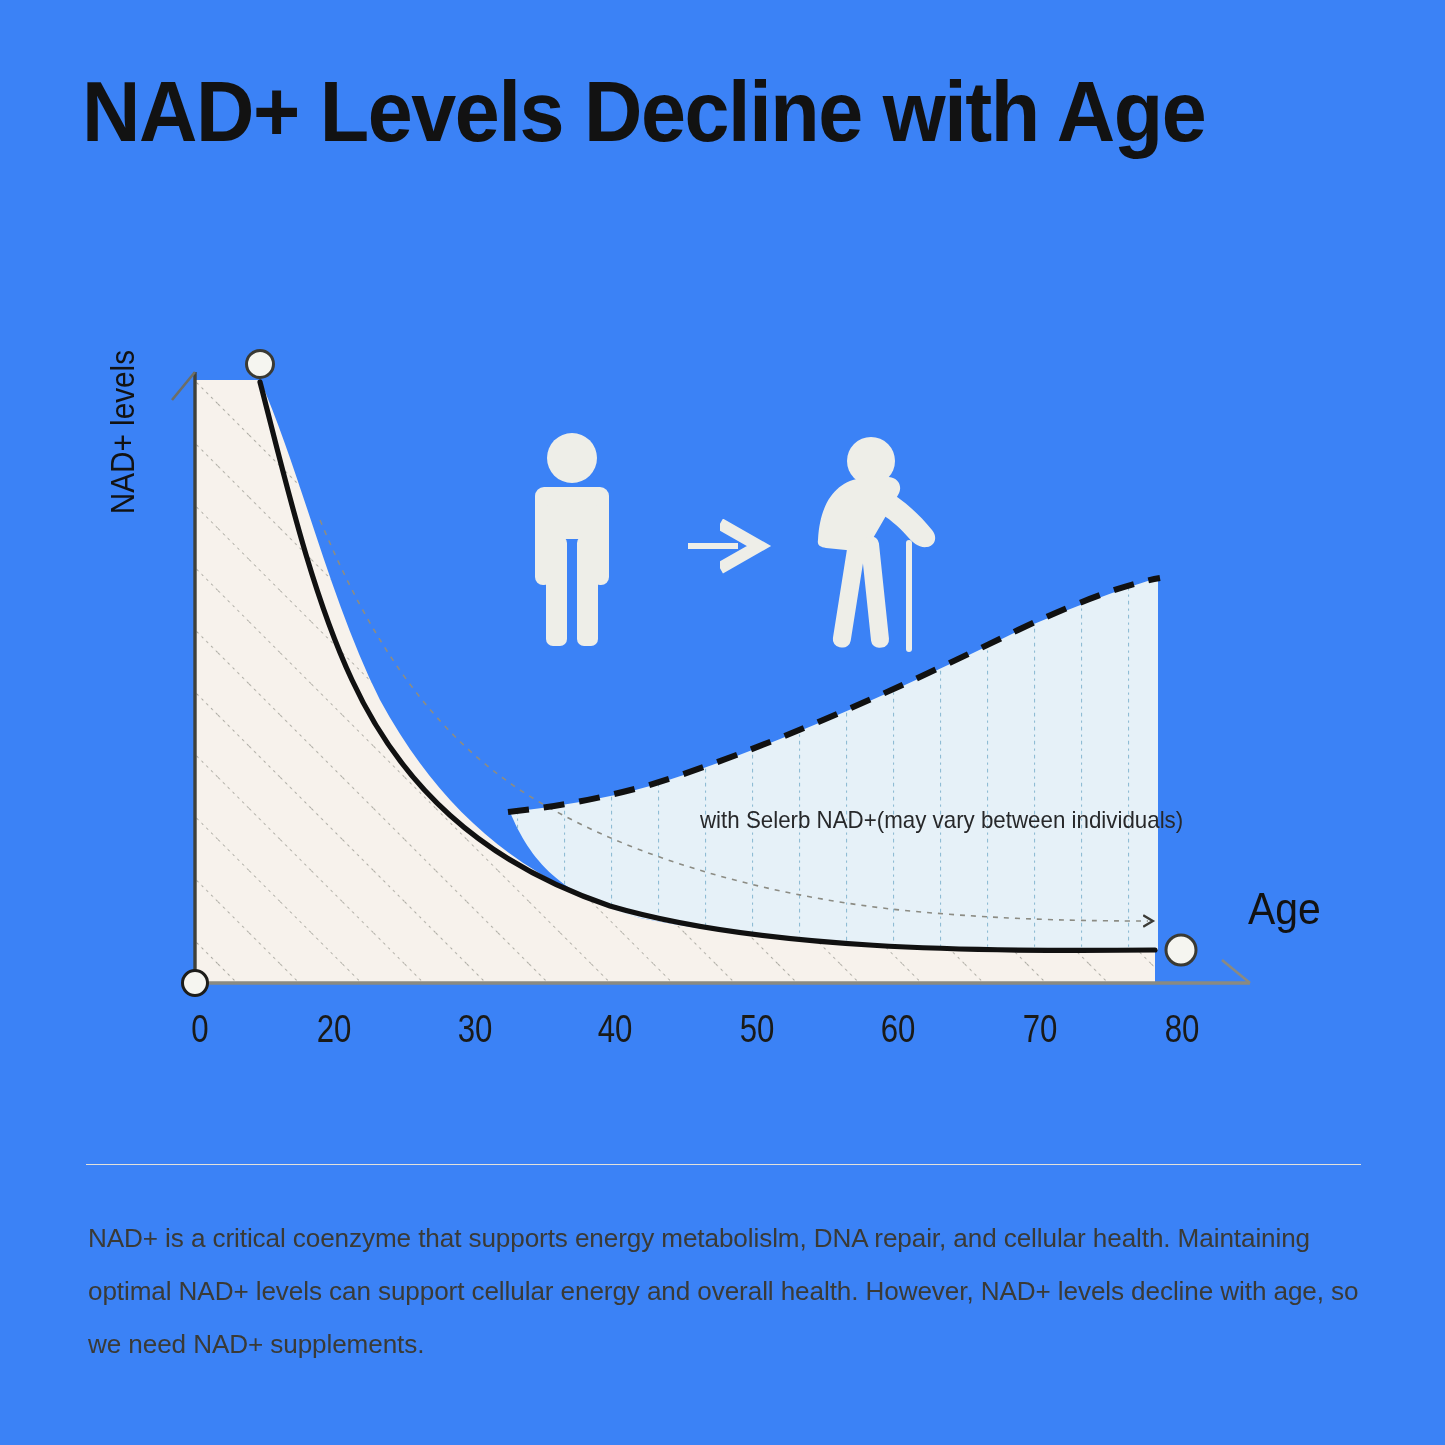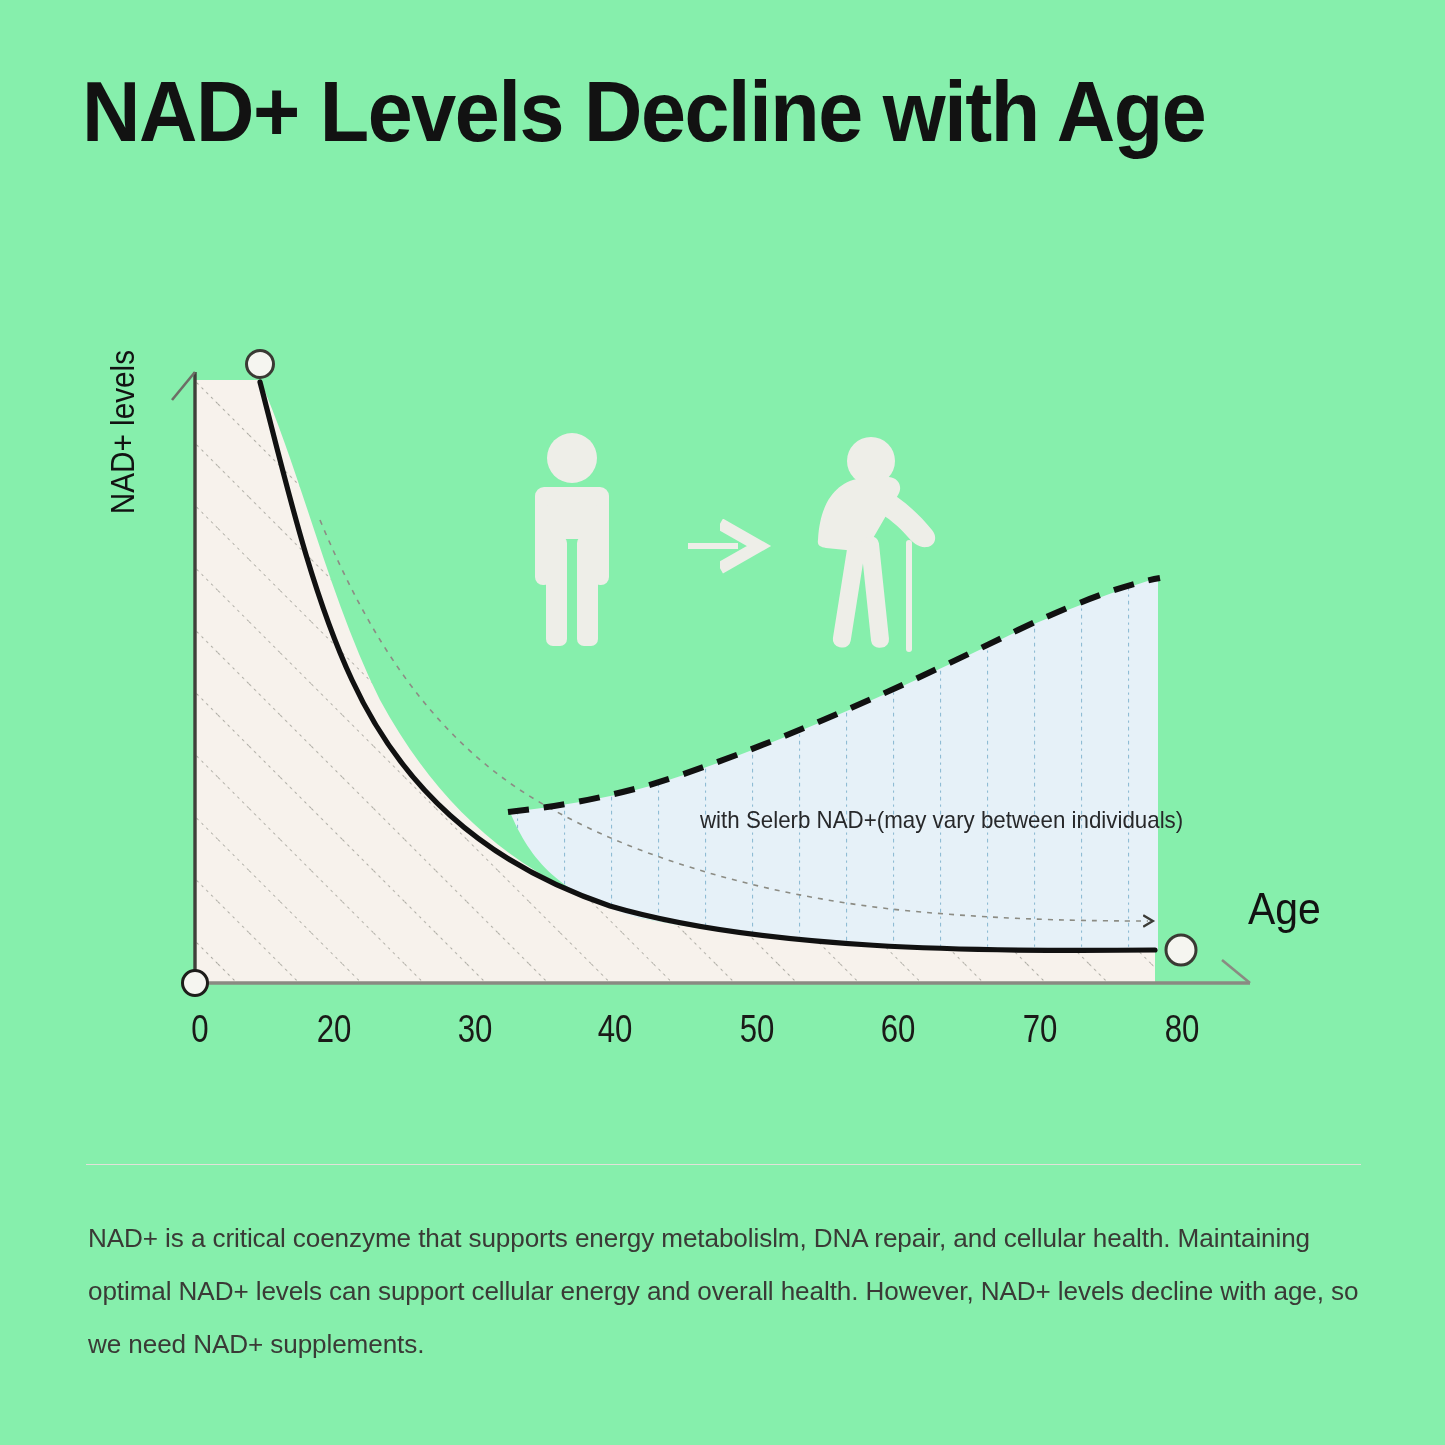--- a/index.html
+++ b/index.html
@@ -11,21 +11,21 @@
     height: 1445px;
     background: #f5f5f0;
     font-family: "Liberation Sans", sans-serif;
     overflow: hidden;
     position: relative;
   }
   #page {
     position: relative;
     width: 1445px;
     height: 1445px;
-    background: #86efac;
+    background: #3b82f6;
   }
   #title {
     position: absolute;
     left: 82px;
     top: 68px;
     font-size: 86px;
     line-height: 1.0;
     font-weight: 700;
     letter-spacing: -1.5px;
     color: #121212;

